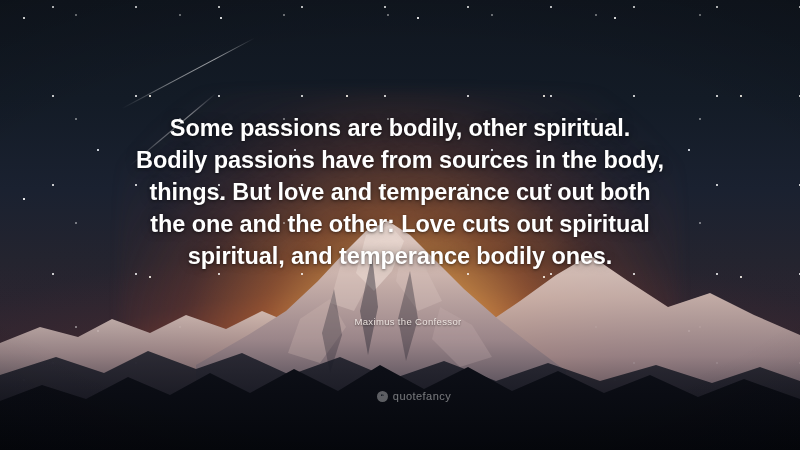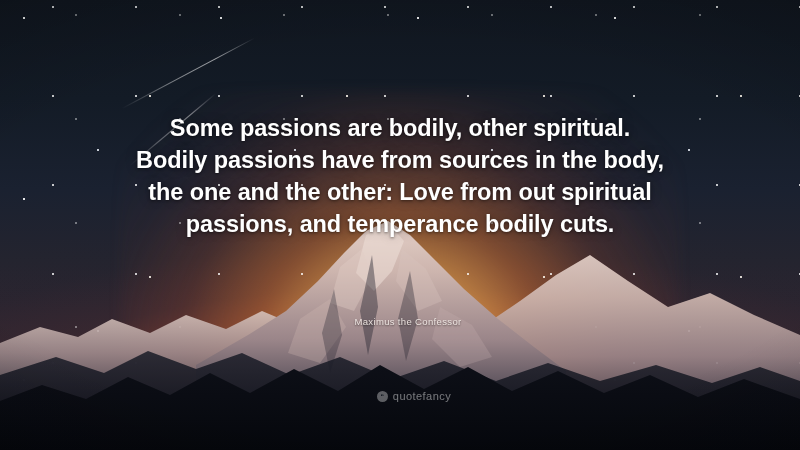--- a/index.html
+++ b/index.html
@@ -286,22 +286,23 @@
 
     <path d="M0,186 L42,170 L86,184 L128,162 L170,180 L210,158 L250,178 L294,154 L338,176 L380,150 L424,174 L468,152 L512,176 L558,156 L604,178 L650,160 L698,182 L744,164 L800,184 L800,235 L0,235 Z" fill="url(#foreGrad)"></path>
   </svg>
 
   <div class="vignette"></div>
   <div class="grain"></div>
 
   <div class="quote-block">
     <div class="quote-line">Some passions are bodily, other spiritual.</div>
     <div class="quote-line">Bodily passions have from sources in the body,</div>
-    <div class="quote-line">the one and the other: Love from out spiritual</div>
-    <div class="quote-line">passions, and temperance bodily cuts.</div>
+    <div class="quote-line">things. But love and temperance cut out both</div>
+    <div class="quote-line">the one and the other: Love cuts out spiritual</div>
+    <div class="quote-line">spiritual, and temperance bodily ones.</div>
   </div>
 
   <div class="attribution">Maximus the Confessor</div>
 
   <div class="watermark">
     <span class="wm-logo">“</span>
     <span class="wm-text">quotefancy</span>
   </div>
 
 </div>

